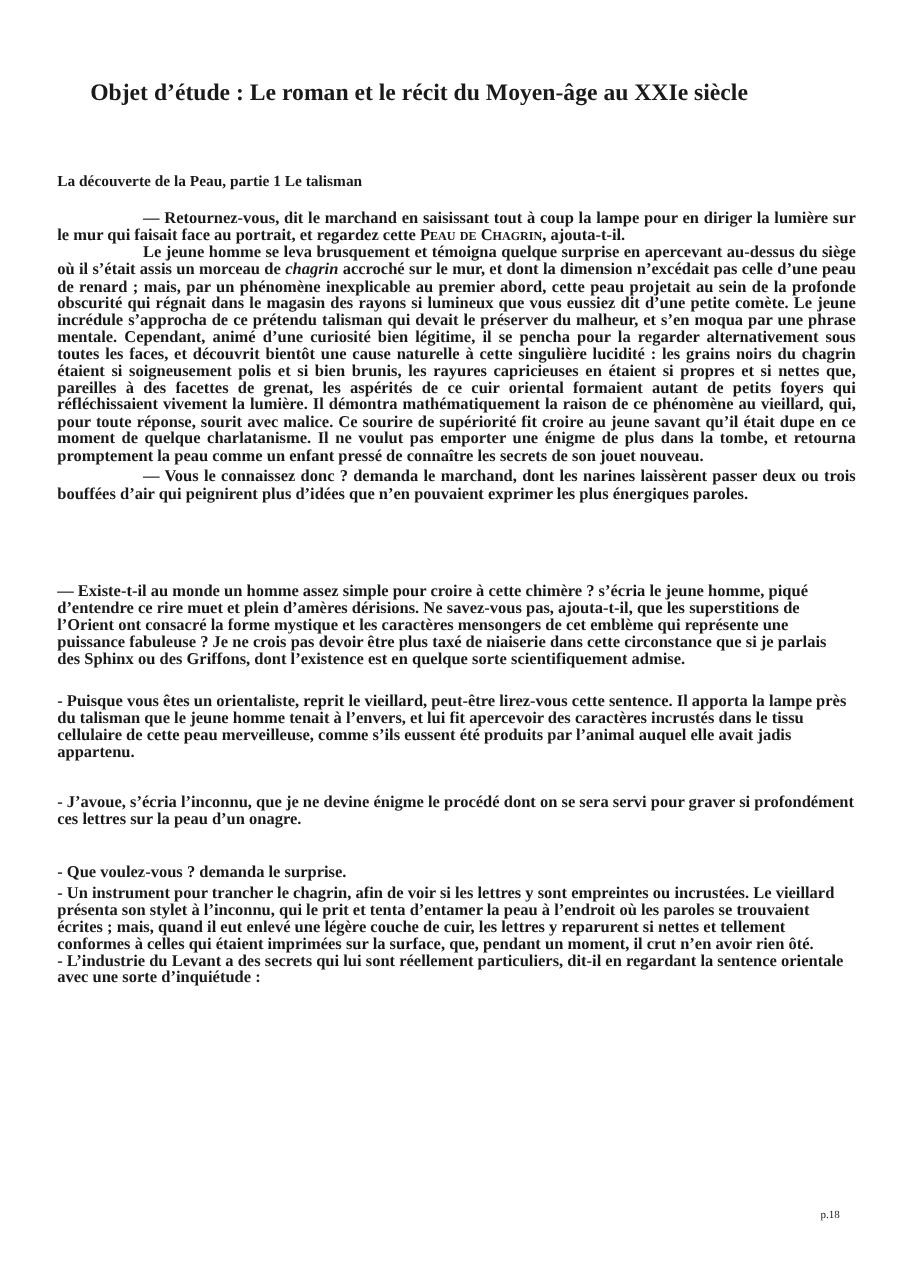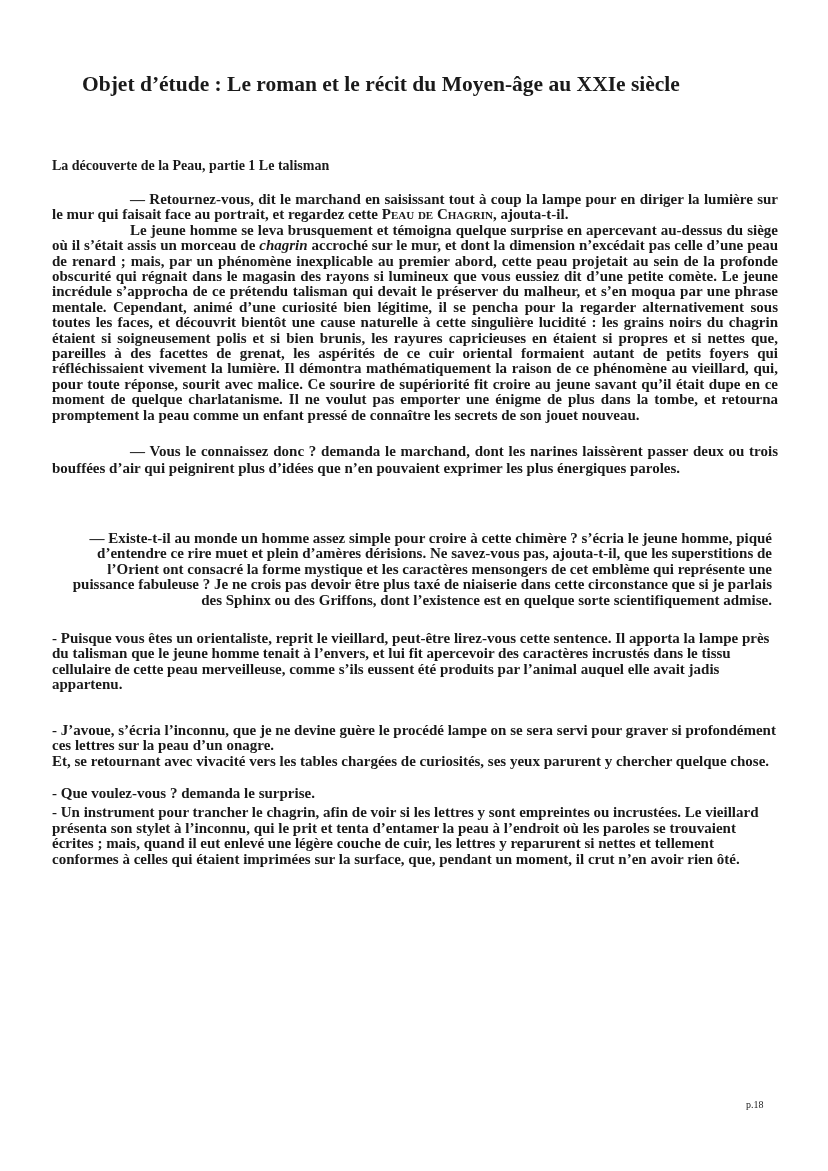--- a/index.html
+++ b/index.html
@@ -34,34 +34,34 @@
 </head>
 <body>
 
 <h1 class="page-title">Objet d’étude : Le roman et le récit du Moyen-âge au XXIe siècle</h1>
 
 <h2 class="section-heading"><b>La découverte de la Peau</b><span>, partie 1 Le talisman</span></h2>
 
 <div class="block justify" style="top:192px; width:726px;">
   <p class="indent"><span>— Retournez-vous, dit le marchand en saisissant tout à coup la lampe pour en diriger la lumière sur le mur qui faisait face au portrait, et regardez cette </span><span class="sc">Peau de Chagrin</span><span>, ajouta-t-il.</span></p>
   <p class="indent"><span>Le jeune homme se leva brusquement et témoigna quelque surprise en apercevant au-dessus du siège où il s’était assis un morceau de </span><em>chagrin</em><span> accroché sur le mur, et dont la dimension n’excédait pas celle d’une peau de renard ; mais, par un phénomène inexplicable au premier abord, cette peau projetait au sein de la profonde obscurité qui régnait dans le magasin des rayons si lumineux que vous eussiez dit d’une petite comète. Le jeune incrédule s’approcha de ce prétendu talisman qui devait le préserver du malheur, et s’en moqua par une phrase mentale. Cependant, animé d’une curiosité bien légitime, il se pencha pour la regarder alternativement sous toutes les faces, et découvrit bientôt une cause naturelle à cette singulière lucidité : les grains noirs du chagrin étaient si soigneusement polis et si bien brunis, les rayures capricieuses en étaient si propres et si nettes que, pareilles à des facettes de grenat, les aspérités de ce cuir oriental formaient autant de petits foyers qui réfléchissaient vivement la lumière. Il démontra mathématiquement la raison de ce phénomène au vieillard, qui, pour toute réponse, sourit avec malice. Ce sourire de supériorité fit croire au jeune savant qu’il était dupe en ce moment de quelque charlatanisme. Il ne voulut pas emporter une énigme de plus dans la tombe, et retourna promptement la peau comme un enfant pressé de connaître les secrets de son jouet nouveau.</span></p>
-  <p class="indent loose" style="margin-top:20px;">— Vous le connaissez donc ? demanda le marchand, dont les narines laissèrent passer deux ou trois bouffées d’air qui peignirent plus d’idées que n’en pouvaient exprimer les plus énergiques paroles.</p>
+  <p class="indent loose" style="margin-top:2px;">— Vous le connaissez donc ? demanda le marchand, dont les narines laissèrent passer deux ou trois bouffées d’air qui peignirent plus d’idées que n’en pouvaient exprimer les plus énergiques paroles.</p>
 </div>
 
-<div class="block" style="top:531px; width:720px;text-align:right;">
+<div class="block" style="top:531px; width:720px;">
   <p>— Existe-t-il au monde un homme assez simple pour croire à cette chimère ? s’écria le jeune homme, piqué d’entendre ce rire muet et plein d’amères dérisions. Ne savez-vous pas, ajouta-t-il, que les superstitions de l’Orient ont consacré la forme mystique et les caractères mensongers de  cet emblème qui représente une puissance fabuleuse ?  Je ne crois pas devoir être plus taxé de niaiserie dans cette circonstance que si je parlais des Sphinx ou des Griffons, dont l’existence est en quelque sorte scientifiquement admise.</p>
 </div>
 
 <div class="block" style="top:631px; width:720px;">
   <p>- Puisque vous êtes un orientaliste, reprit le vieillard, peut-être lirez-vous cette sentence. Il apporta la lampe près du talisman que le jeune homme tenait à l’envers, et lui fit apercevoir des caractères incrustés dans le tissu cellulaire de cette peau merveilleuse, comme s’ils eussent été produits par l’animal auquel elle avait jadis appartenu.</p>
 </div>
 
 <div class="block" style="top:723px; width:730px;">
-  <p>- J’avoue, s’écria l’inconnu, que je ne devine guère le procédé lampe on se sera servi pour graver si profondément ces lettres sur la peau d’un onagre.</p>
-  <p>Et, se retournant avec vivacité vers les tables chargées de curiosités, ses yeux parurent y chercher quelque chose.</p>
+  <p>- J’avoue, s’écria l’inconnu, que je ne devine énigme le procédé dont on se sera servi pour graver si profondément ces lettres sur la peau d’un onagre.</p>
 </div>
 
 <div class="block" style="top:786px; width:720px;">
   <p style="margin-bottom:4px;">- Que voulez-vous ? demanda le surprise.</p>
   <p>- Un instrument pour trancher le chagrin, afin de voir si les lettres y sont empreintes ou incrustées. Le vieillard présenta son stylet à l’inconnu, qui le prit et tenta d’entamer la peau à l’endroit où les paroles se trouvaient écrites ; mais, quand il eut enlevé une légère couche de cuir, les lettres y reparurent si nettes et tellement conformes à celles qui étaient imprimées sur la surface, que, pendant un moment, il crut n’en avoir rien ôté.</p>
+  <p>- L’industrie du Levant a des secrets qui lui sont réellement particuliers, dit-il en regardant la sentence orientale avec une sorte d’inquiétude :</p>
 </div>
 
 <div class="page-number">p.18</div>
 
 </body></html>

